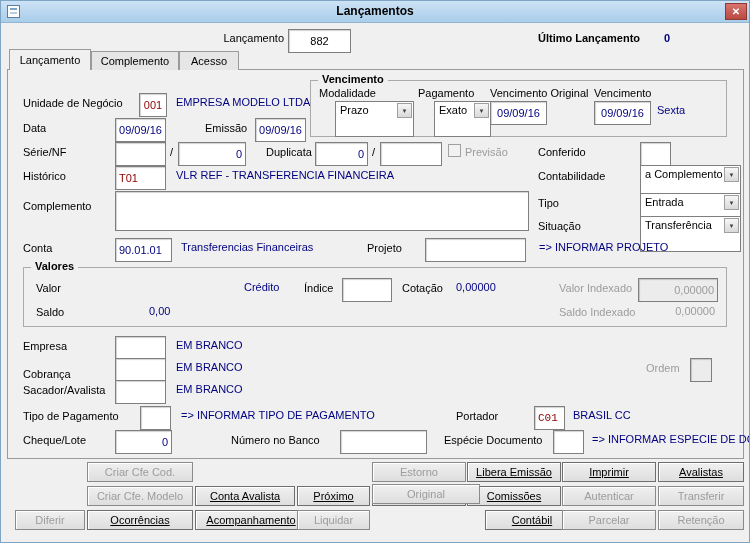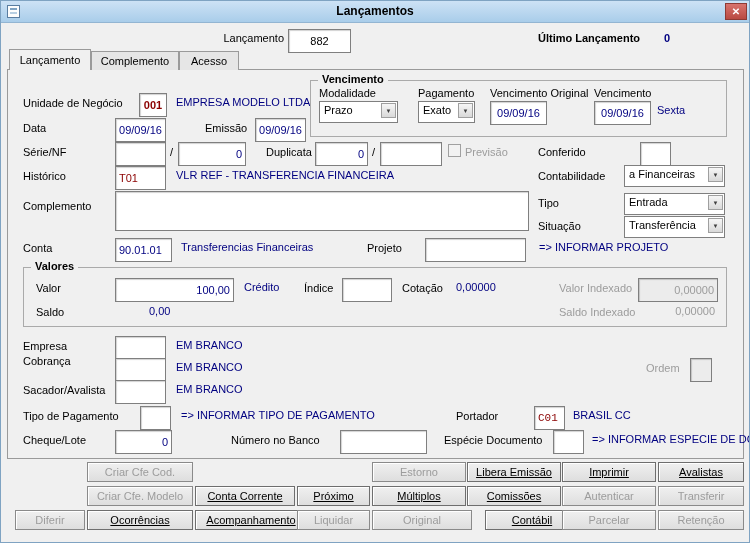--- a/index.html
+++ b/index.html
@@ -15,21 +15,21 @@
   .gray { color:#9c9c9c;text-align:right; }
   .navy { color:#000080; }
   .info { position:absolute; white-space:nowrap; color:#000080; }
   .fld { position:absolute; height:17px; background:#fff; border:1px solid #7f7f7f; box-shadow:inset 1px 1px 1px rgba(0,0,0,0.18); padding:11px 3px; font:11px "Liberation Sans",sans-serif; color:#000; box-sizing:border-box; outline:none; }
   .fld.c-navy { color:#000080; }
   .fld.c-maroon { color:#8b0000; }
   .fld.t-right { text-align:right; }
   .fld.t-center { text-align:center; }
   .fld.off { background:#ececec; color:#9c9c9c; }
   .ta { position:absolute; background:#fff; border:1px solid #7f7f7f; box-shadow:inset 1px 1px 1px rgba(0,0,0,0.18); font:11px "Liberation Sans",sans-serif; resize:none; outline:none; box-sizing:border-box; }
-  .combo { position:absolute; height:22px; background:#fff; border:1px solid #7f7f7f; box-sizing:border-box; cursor:pointer; }
+  .combo { position:absolute; height:36px; background:#fff; border:1px solid #7f7f7f; box-sizing:border-box; cursor:pointer;margin-left:16px; }
   .combo .ctext { position:absolute; left:4px; top:2px; white-space:nowrap; }
   .combo .carrow { position:absolute; top:1px; right:1px; width:15px; height:15px; background:linear-gradient(#f6f6f6,#d9d9d9); border:1px solid #9f9f9f; font-size:6px; text-align:center; line-height:14px; color:#404040; box-sizing:border-box; }
   .chk { position:absolute; width:13px; height:13px; background:#f2f2f2; border:1px solid #a0a0a0; box-sizing:border-box; }
   .group { position:absolute; border:1px solid #aaa; }
   .gtitle { position:absolute; top:-8px; left:7px; background:#f0f0f0; padding:0 4px; font-weight:bold; white-space:nowrap; }
   .tab { position:absolute; height:19px; top:50px; background:#e6e6e6; border:1px solid #9a9a9a; border-bottom:none; text-align:center; line-height:18px; box-sizing:border-box; cursor:pointer; }
   .tab.active { top:48px; height:21px; background:#f0f0f0; line-height:21px; }
   .panel { position:absolute; left:6px; top:68px; width:737px; height:390px; border:1px solid #9a9a9a; background:#f0f0f0; box-sizing:border-box; }
   .btn { position:absolute; height:20px; background:linear-gradient(#f0f0f0,#dedede); border:1px solid #6e6e6e; box-shadow:inset 1px 1px 0 #fff; text-align:center; line-height:18px; box-sizing:border-box; cursor:pointer; text-decoration:underline; font-size:11px; }
   .btn.off { color:#9c9c9c; text-decoration:none; cursor:default; box-shadow:inset 1px 1px 0 #fff; border-color:#8a8a8a; }
@@ -49,21 +49,21 @@
   <input class="fld t-center" style="left: 287px; top: 28px; width: 63px;" value="882">
   <span class="lbl bold" style="left:537px;top:31px">Último Lançamento</span>
   <span class="lbl bold navy" style="left:663px;top:31px">0</span>
 
   <div class="panel"></div>
   <div class="tab active" style="left:8px;width:82px">Lançamento</div>
   <div class="tab" style="left:90px;width:88px">Complemento</div>
   <div class="tab" style="left:178px;width:60px">Acesso</div>
 
   <span class="lbl" style="left:22px;top:96px">Unidade de Negócio</span>
-  <input class="fld c-maroon t-center" style="left: 138px; top: 92px; width: 28px; font-weight: bold;" value="001">
+  <input class="fld c-maroon t-center" style="left: 138px; top: 92px; width: 28px;" value="001">
   <span class="info" style="left:175px;top:95px">EMPRESA MODELO LTDA</span>
 
   <div class="group" style="left:309px;top:79px;width:415px;height:55px">
     <span class="gtitle">Vencimento</span>
   </div>
   <span class="lbl" style="left:318px;top:86px">Modalidade</span>
   <div class="combo" style="left:318px;top:100px;width:79px">
     <span class="ctext">Prazo</span>
     <span class="carrow">▼</span>
   </div>
@@ -94,21 +94,21 @@
   <span class="chk" style="left:447px;top:143px"></span>
   <span class="lbl gray" style="left:464px;top:145px">Previsão</span>
   <span class="lbl" style="left:537px;top:145px">Conferido</span>
   <input class="fld" style="left: 639px; top: 141px; width: 31px;" value="">
 
   <span class="lbl" style="left:22px;top:169px">Histórico</span>
   <input class="fld c-maroon" style="left: 114px; top: 165px; width: 51px;" value="T01">
   <span class="info" style="left:175px;top:168px">VLR REF - TRANSFERENCIA FINANCEIRA</span>
   <span class="lbl" style="left:537px;top:169px">Contabilidade</span>
   <div class="combo" style="left:623px;top:164px;width:101px">
-    <span class="ctext">a Financeiras</span>
+    <span class="ctext">a Complemento</span>
     <span class="carrow">▼</span>
   </div>
 
   <span class="lbl" style="left:22px;top:199px">Complemento</span>
   <textarea class="ta" style="left: 114px; top: 190px; width: 414px; height: 40px;"></textarea>
   <span class="lbl" style="left:537px;top:196px">Tipo</span>
   <div class="combo" style="left:623px;top:192px;width:101px">
     <span class="ctext">Entrada</span>
     <span class="carrow">▼</span>
   </div>
@@ -122,38 +122,37 @@
   <input class="fld c-navy" style="left: 114px; top: 237px; width: 57px;" value="90.01.01">
   <span class="info" style="left:180px;top:240px">Transferencias Financeiras</span>
   <span class="lbl" style="left:366px;top:241px">Projeto</span>
   <input class="fld" style="left: 424px; top: 237px; width: 101px;" value="">
   <span class="info" style="left:538px;top:240px">=&gt; INFORMAR PROJETO</span>
 
   <div class="group" style="left:22px;top:266px;width:702px;height:58px">
     <span class="gtitle">Valores</span>
   </div>
   <span class="lbl" style="left:35px;top:281px">Valor</span>
-  <input class="fld c-navy t-right" style="left: 114px; top: 277px; width: 119px;" value="100,00">
   <span class="info" style="left:243px;top:280px">Crédito</span>
   <span class="lbl" style="left:303px;top:281px">Índice</span>
   <input class="fld" style="left: 341px; top: 277px; width: 50px;" value="">
   <span class="lbl" style="left:401px;top:281px">Cotação</span>
   <span class="info" style="left:455px;top:280px">0,00000</span>
   <span class="lbl gray" style="left:558px;top:281px">Valor Indexado</span>
   <input class="fld off t-right" disabled="" style="left: 637px; top: 277px; width: 80px;" value="0,00000">
   <span class="lbl" style="left:35px;top:305px">Saldo</span>
   <span class="info" style="left:148px;top:304px">0,00</span>
   <span class="lbl gray" style="left:558px;top:305px">Saldo Indexado</span>
   <span class="lbl gray" style="left:637px;top:304px;width:77px;text-align:right">0,00000</span>
 
   <span class="lbl" style="left:22px;top:339px">Empresa</span>
   <input class="fld" style="left: 114px; top: 335px; width: 51px;" value="">
   <span class="info" style="left:175px;top:338px">EM BRANCO</span>
 
-  <span class="lbl" style="left:22px;top:354px">Cobrança</span>
+  <span class="lbl" style="left:22px;top:367px">Cobrança</span>
   <input class="fld" style="left: 114px; top: 357px; width: 51px;" value="">
   <span class="info" style="left:175px;top:360px">EM BRANCO</span>
   <span class="lbl gray" style="left:645px;top:361px">Ordem</span>
   <input class="fld off" disabled="" style="left: 689px; top: 357px; width: 22px;" value="">
 
   <span class="lbl" style="left:22px;top:383px">Sacador/Avalista</span>
   <input class="fld" style="left: 114px; top: 379px; width: 51px;" value="">
   <span class="info" style="left:175px;top:382px">EM BRANCO</span>
 
   <span class="lbl" style="left:22px;top:409px">Tipo de Pagamento</span>
@@ -171,29 +170,29 @@
   <input class="fld" style="left: 552px; top: 429px; width: 31px;" value="">
   <span class="info" style="left:591px;top:432px">=&gt; INFORMAR ESPECIE DE DOCUM</span>
 
   <div class="btn off" style="left:86px;top:461px;width:106px">Criar Cfe Cod. Barras</div>
   <div class="btn off" style="left:371px;top:461px;width:94px">Estorno Liquidação</div>
   <div class="btn" style="left:466px;top:461px;width:94px">Libera Emissão</div>
   <div class="btn" style="left:561px;top:461px;width:94px">Imprimir</div>
   <div class="btn" style="left:657px;top:461px;width:86px">Avalistas</div>
 
   <div class="btn off" style="left:86px;top:485px;width:106px">Criar Cfe. Modelo</div>
-  <div class="btn" style="left:194px;top:485px;width:100px">Conta Corrente</div>
+  <div class="btn" style="left:194px;top:485px;width:100px">Conta Avalista</div>
   <div class="btn" style="left:296px;top:485px;width:73px">Próximo</div>
   <div class="btn" style="left:371px;top:485px;width:94px">Múltiplos</div>
   <div class="btn" style="left:466px;top:485px;width:94px">Comissões</div>
   <div class="btn off" style="left:561px;top:485px;width:94px">Autenticar</div>
   <div class="btn off" style="left:657px;top:485px;width:86px">Transferir</div>
 
   <div class="btn off" style="left:14px;top:509px;width:70px">Diferir</div>
   <div class="btn" style="left:86px;top:509px;width:106px">Ocorrências</div>
   <div class="btn" style="left:194px;top:509px;width:112px">Acompanhamento</div>
   <div class="btn off" style="left:296px;top:509px;width:73px">Liquidar</div>
-  <div class="btn off" style="left:371px;top:509px;width:100px">Original</div>
+  <div class="btn off" style="left:371px;top:483px;width:108px">Original</div>
   <div class="btn" style="left:484px;top:509px;width:94px">Contábil</div>
   <div class="btn off" style="left:561px;top:509px;width:94px">Parcelar</div>
   <div class="btn off" style="left:657px;top:509px;width:86px">Retenção</div>
 
 </div>
 
 </body></html>

